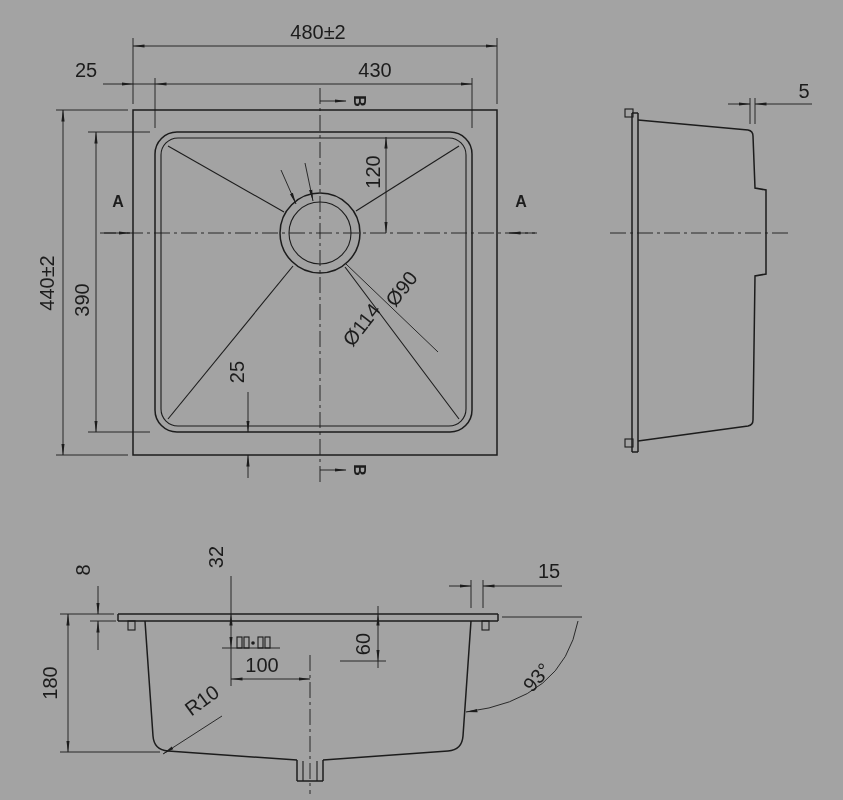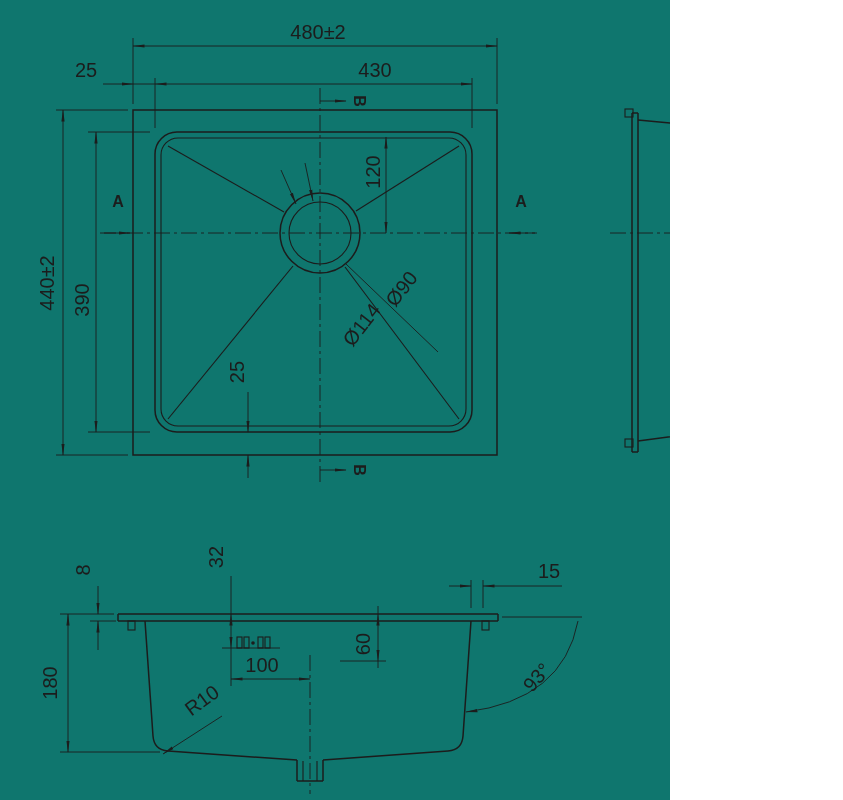--- a/index.html
+++ b/index.html
@@ -1,16 +1,16 @@
 <!DOCTYPE html>
 <html><head>
 <meta charset="utf-8">
 <style>
   html,body{margin:0;padding:0;background:#ffffff;}
-  .stage{position:relative;width:670px;height:800px;background:#0f766e;overflow:hidden;text-align:right;}
+  .stage{position:relative;width:843px;height:800px;background:#a3a3a3;overflow:hidden;text-align:right;}
   svg{position:absolute;left:0;top:0;}
   .obj{stroke:#1c1c1c;stroke-width:1.5;fill:none;stroke-linecap:butt;stroke-linejoin:miter;}
   .thin{stroke:#1c1c1c;stroke-width:1.1;fill:none;}
   .dim{stroke:#1c1c1c;stroke-width:0.9;fill:none;}
   .cl{stroke:#1c1c1c;stroke-width:0.9;fill:none;stroke-dasharray:16 4 3 4;}
   .dt{font:20px "Liberation Sans", sans-serif;fill:#1c1c1c;}
   .sl{font:16px "Liberation Sans", sans-serif;fill:#1c1c1c;font-weight:bold;}
 </style>
 </head>
 <body>

